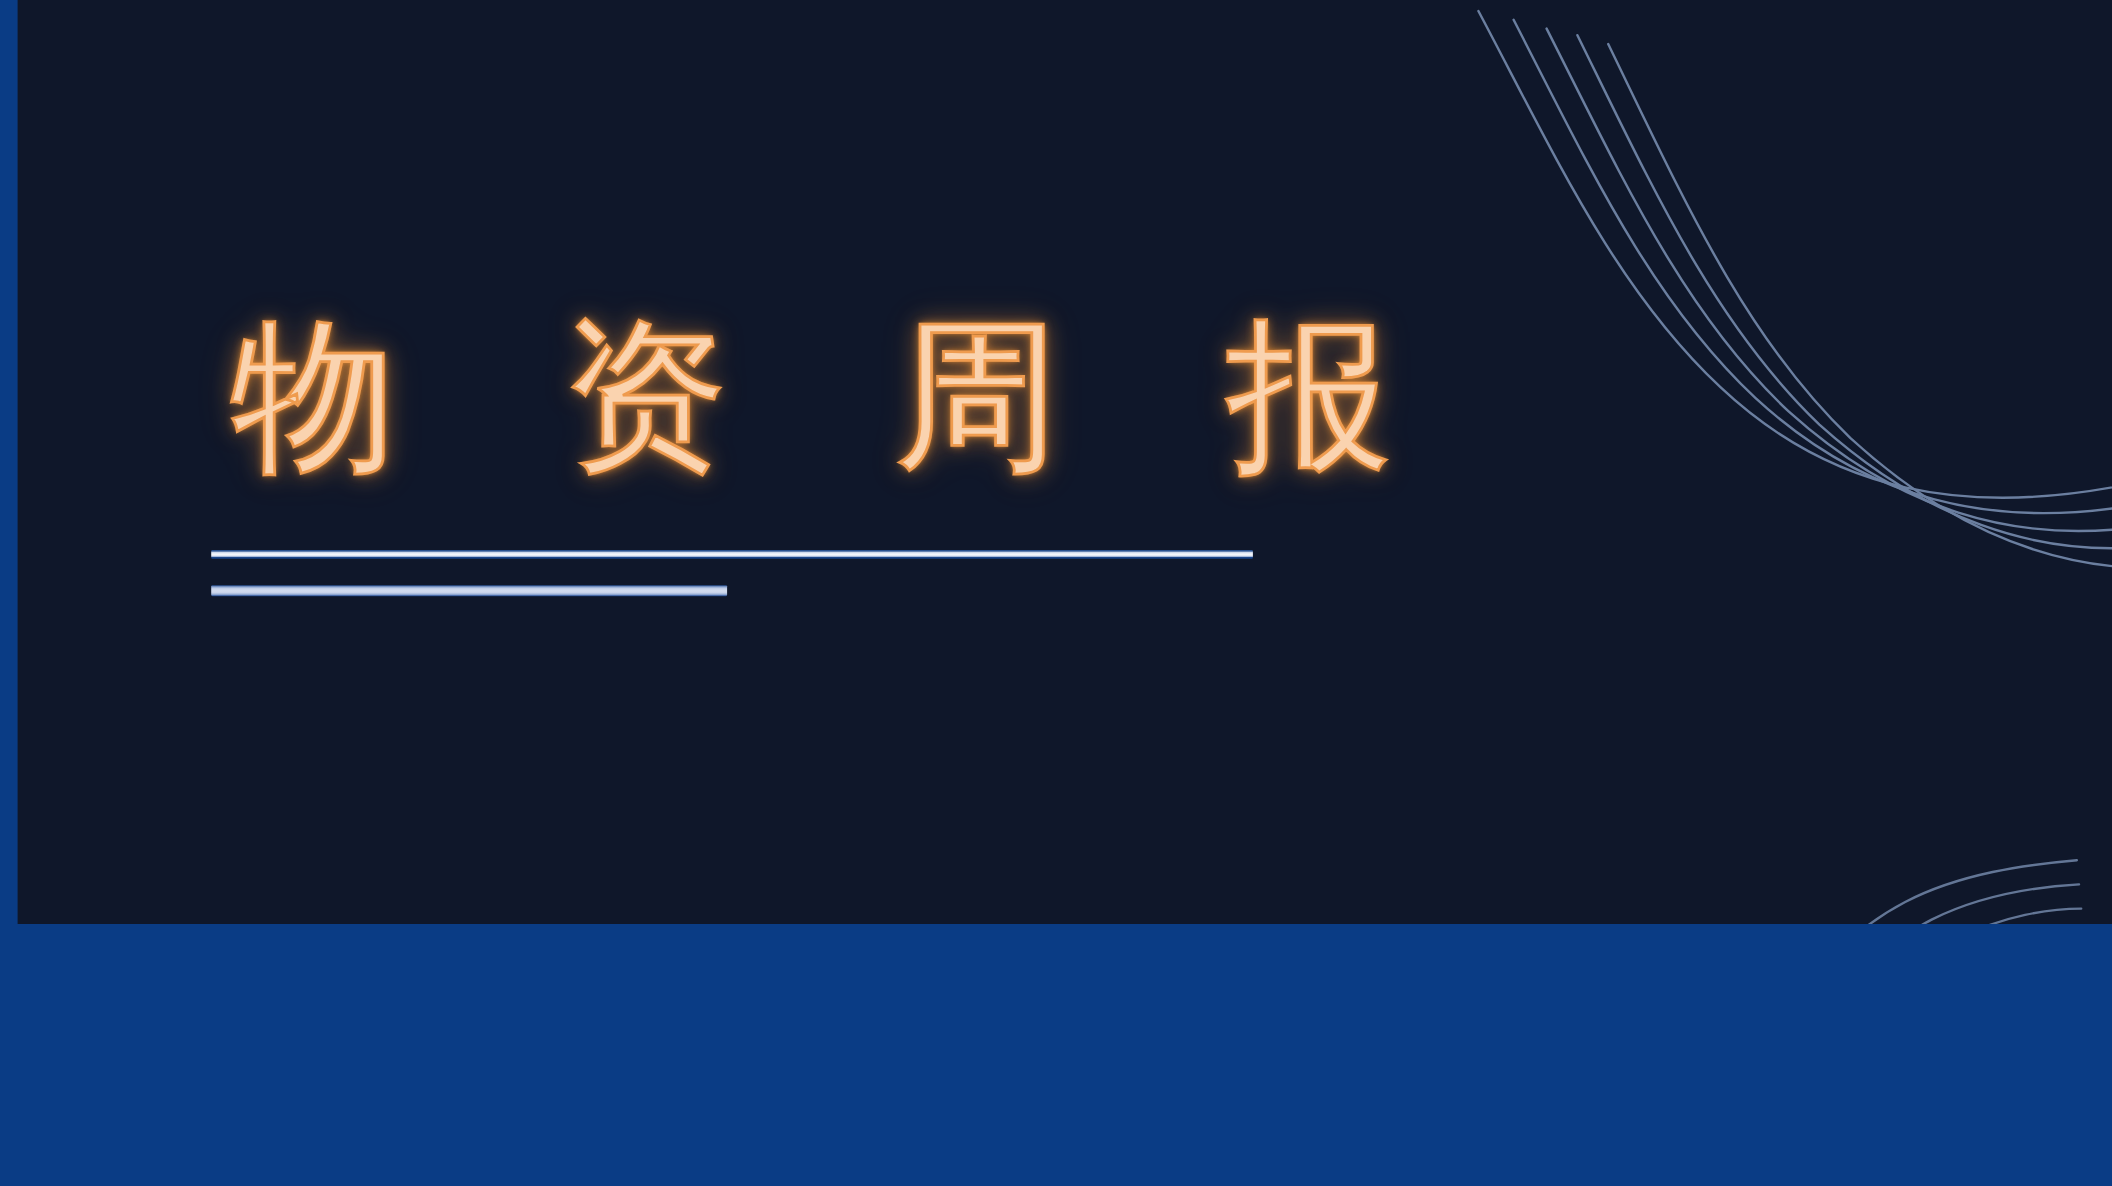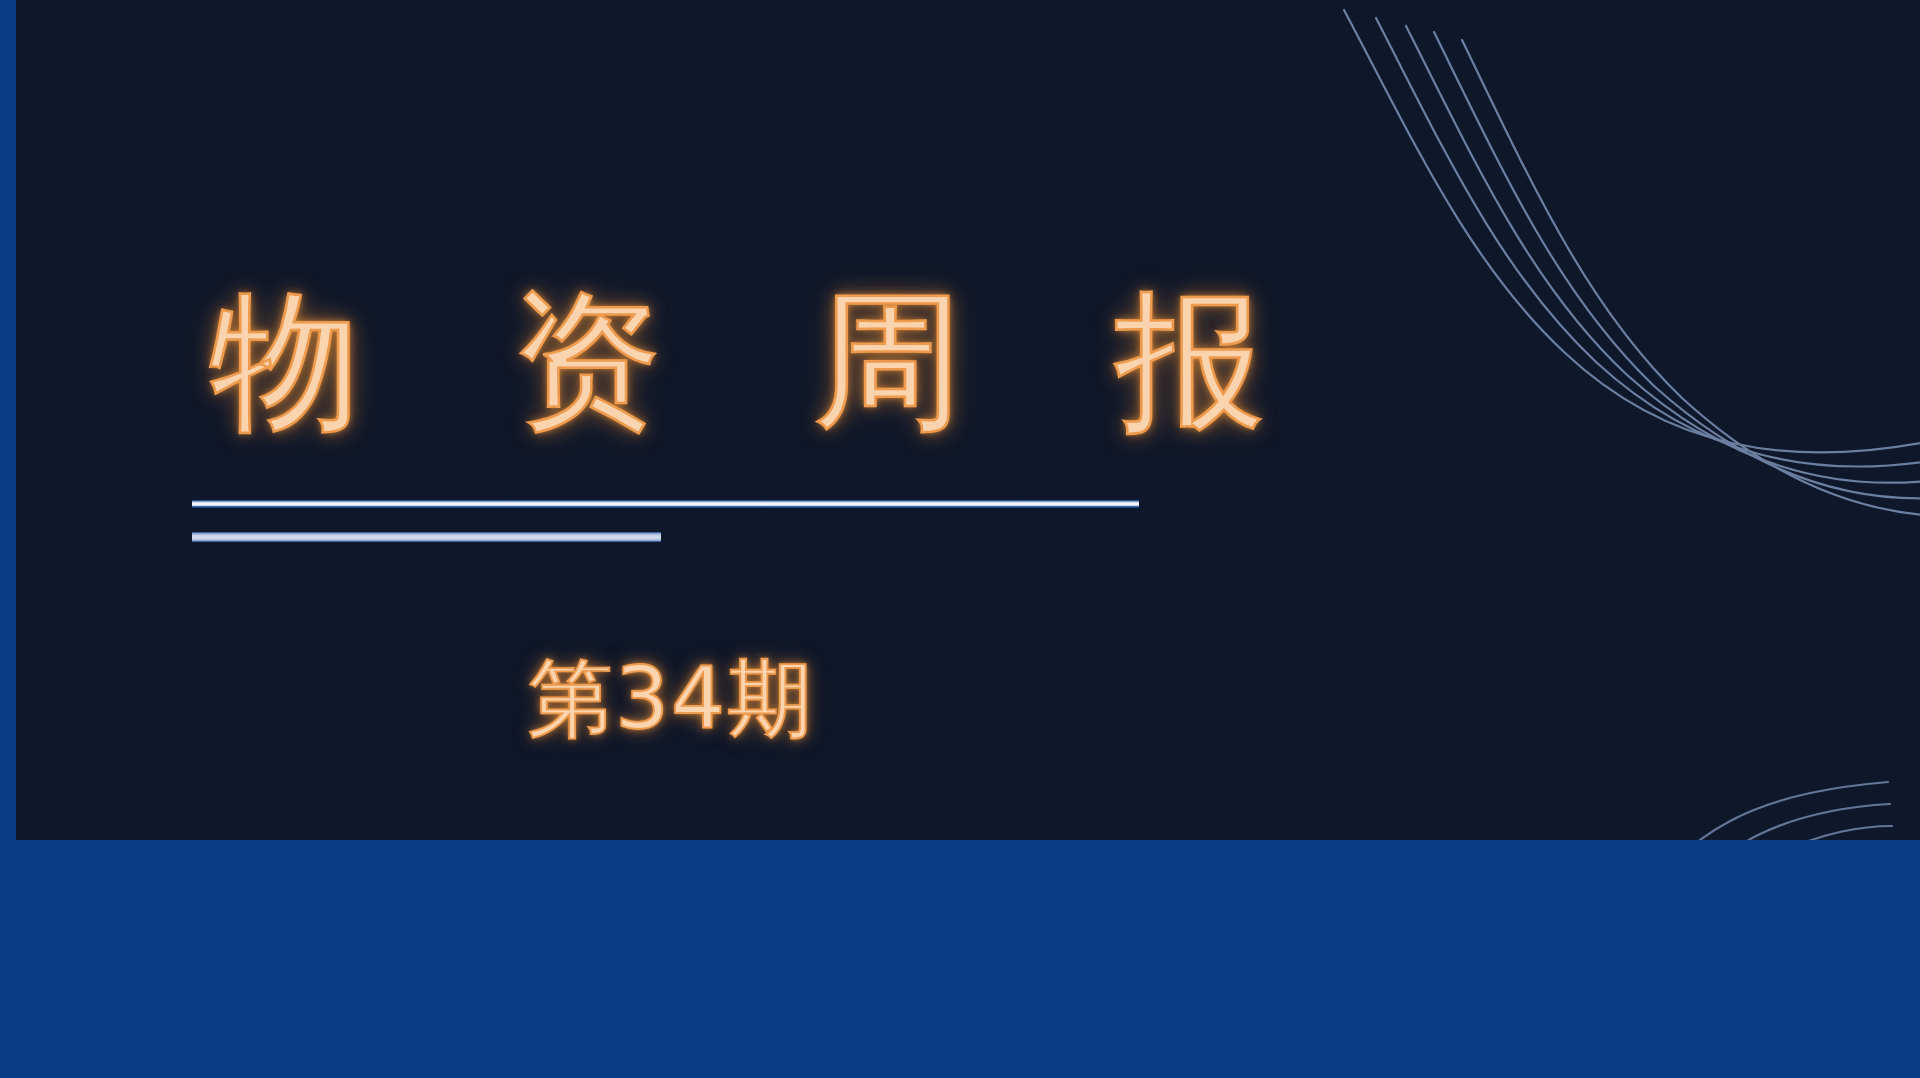--- a/index.html
+++ b/index.html
@@ -133,15 +133,14 @@
     </g>
   </svg>
 
   <div class="title-block">
     <h1 class="main-title">物 资 周 报</h1>
   </div>
 
   <div class="rule rule-top"></div>
   <div class="rule rule-bottom"></div>
 
-  <div class="subtitle">第34期</div>
 
 </div>
 
 </body></html>

